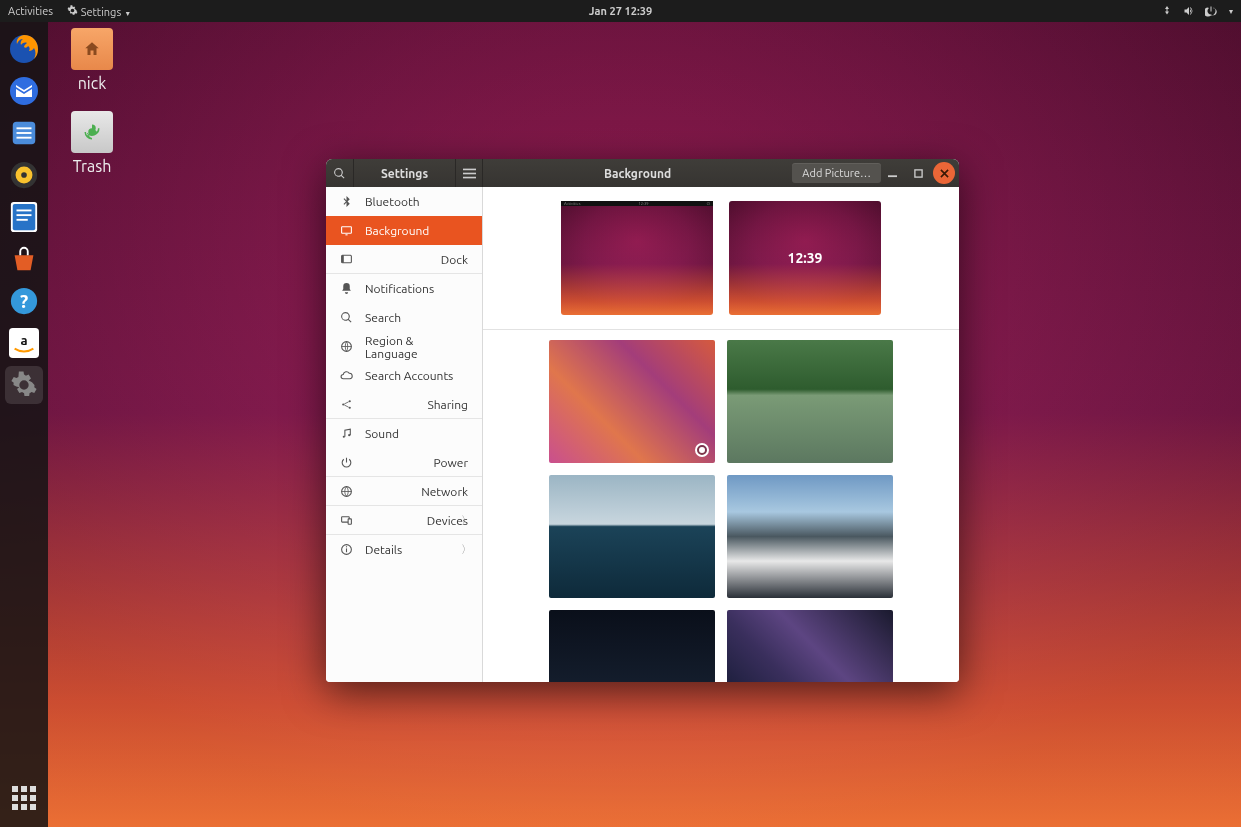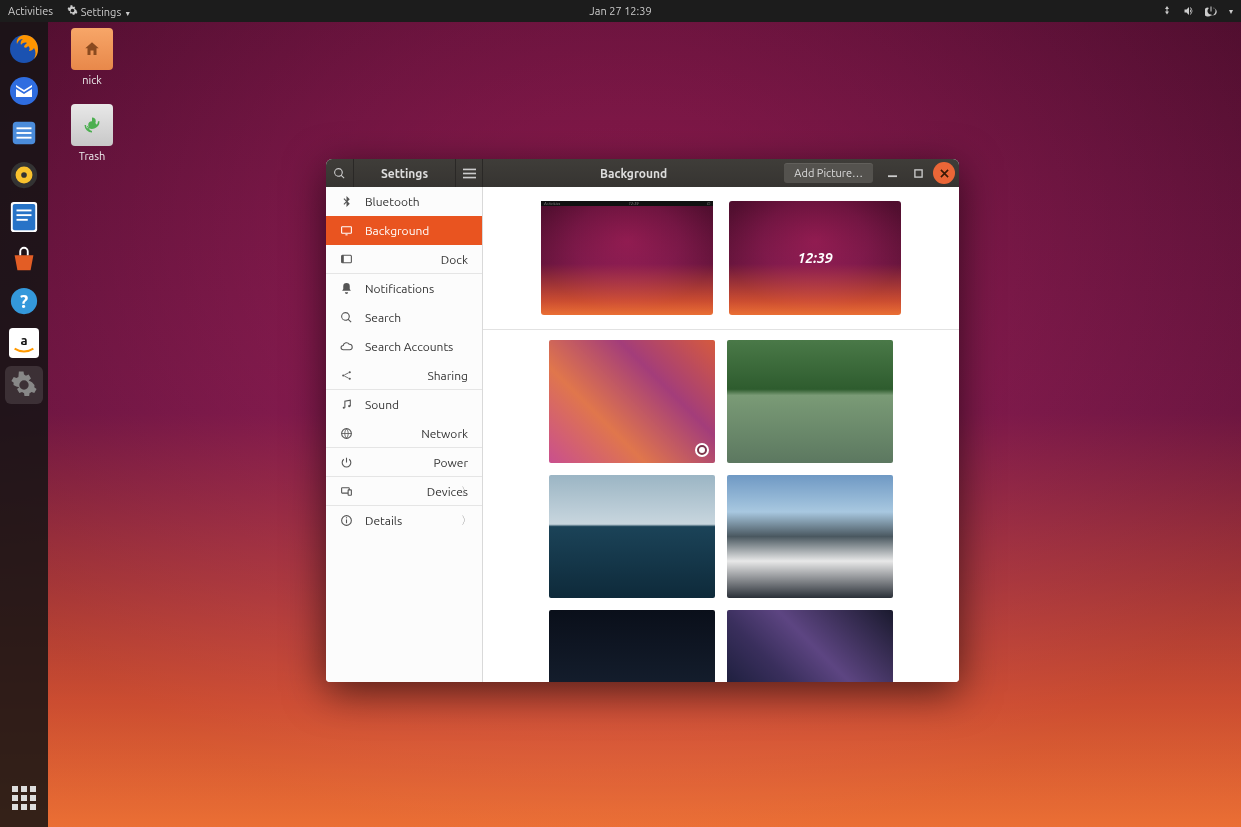--- a/index.html
+++ b/index.html
@@ -13,42 +13,42 @@
   background-blend-mode: screen;
 }
 
 
 .topbar {
   position:absolute; top:0; left:0; right:0; height:22px;
   background:#1c1c1c; color:#ccc; font-size:11px;
   display:flex; align-items:center; padding:0 8px; z-index:10;
 }
 .topbar .left { display:flex; align-items:center; gap:14px; }
-.topbar .center { position:absolute; left:50%; transform:translateX(-50%); }
+.topbar .center { position:absolute; left:50%; transform:translateX(-50%);font-weight:bold; }
 .topbar .right { margin-left:auto; display:flex; align-items:center; gap:10px; }
 .topbar .dropdown-arrow{font-size:8px; margin-left:2px;}
 .topbar svg { fill:#ccc; }
 
 
 .dock {
   position:absolute; left:0; top:22px; bottom:0; width:48px;
   background:rgba(20,20,20,0.85); z-index:5;
   display:flex; flex-direction:column; align-items:center; padding-top:6px;
 }
 .dock-item { width:38px; height:38px; margin:2px 0; border-radius:6px;
   display:flex; align-items:center; justify-content:center; cursor:pointer; }
 .dock-item.active{ background:rgba(255,255,255,0.12);}
 .dock-spacer{flex:1;}
 .apps-button{ width:38px; height:38px; margin-bottom:10px;
   display:grid; grid-template-columns:repeat(3,6px); grid-template-rows:repeat(3,6px);
   gap:3px; place-content:center; cursor:pointer;}
 .apps-button span{background:#ddd; width:6px;height:6px;}
 
 
-.desktop-icon{ position:absolute; width:64px; text-align:center; color:#eee; font-size:11px; cursor:pointer;}
+.desktop-icon{ position:absolute; width:64px; text-align:center; color:#eee; font-size:16px; cursor:pointer;}
 .desktop-icon .ic{ width:42px;height:42px; margin:0 auto 4px; border-radius:4px;
   display:flex;align-items:center;justify-content:center;}
 .desktop-icon .folder{background:linear-gradient(#f7a668,#e8884a);}
 .desktop-icon .trash{background:linear-gradient(#e8e8e8,#c8c8c8);}
 
 
 .win {
   position:absolute; left:326px; top:159px; width:633px; height:523px;
   background:#fff; border-radius:6px 6px 4px 4px; overflow:hidden;
   box-shadow:0 10px 40px rgba(0,0,0,0.6); z-index:20;
@@ -57,21 +57,21 @@
 .titlebar{ height:28px; background:linear-gradient(#3f3d39,#363431);
   display:flex; align-items:center; color:#ddd; font-size:12px; font-weight:600;}
 .tb-left{ width:157px; display:flex; align-items:center;}
 .tb-search{ width:28px;height:28px; display:flex;align-items:center;justify-content:center;
   border-right:1px solid #2a2826; cursor:pointer;}
 .tb-title-l{ flex:1; text-align:center;}
 .tb-menu{ width:28px;height:28px; display:flex;align-items:center;justify-content:center;
   border-left:1px solid #2a2826; border-right:1px solid #2a2826; cursor:pointer;}
 .tb-right{ flex:1; display:flex; align-items:center;}
 .tb-title-r{ flex:1; text-align:center;}
-.tb-btn{ height:20px; padding:0 10px; margin-right:8px; background:#54524e;
+.tb-btn{ height:20px; padding:0 10px; background:#54524e;
   border-radius:3px; font-size:11px; font-weight:400; display:flex;align-items:center;
   box-shadow:inset 0 1px rgba(255,255,255,0.08); cursor:pointer;}
 .tb-winbtn{ width:22px;height:22px; display:flex;align-items:center;justify-content:center;
   cursor:pointer; border-radius:11px; margin-right:4px;}
 .tb-winbtn svg{fill:#ccc;}
 .tb-close{ background:#eb6637;}
 .tb-close svg{fill:#3a1805;}
 
 .win-body{ flex:1; display:flex; overflow:hidden;}
 .sidebar{ width:157px; background:#fcfcfc; border-right:1px solid #d9d9d9; overflow-y:auto;}
@@ -79,24 +79,24 @@
   font-size:12px; color:#333; cursor:pointer; position:relative;}
 .side-item.sep{border-bottom:1px solid #e5e5e5;justify-content:space-between;}
 .side-item.active{ background:#e95420; color:#fff;}
 .side-item .chev{ position:absolute; right:10px; color:#999; font-size:11px;}
 .side-item svg{ width:13px; height:13px; fill:#555; flex-shrink:0;}
 .side-item.active svg{fill:#fff;}
 
 .content{ flex:1; background:#fff; overflow-y:auto;}
 .preview-row{ padding:14px 0; display:flex; justify-content:center; gap:16px;
   border-bottom:1px solid #e2e2e2;}
-.preview{ width:172px; height:114px; border-radius:3px; position:relative;
+.preview{ width:152px; height:114px; border-radius:3px; position:relative;
   background: radial-gradient(ellipse 130px 100px at 50% 35%, #6d1135 0%, #4e0d2a 40%, #2b0718 70%),
               linear-gradient(to bottom, #2b0718 0%, #4a0e29 55%, #c1481b 88%, #e66b1f 100%);
-  background-blend-mode:screen; cursor:pointer;font-style:italic;}
+  background-blend-mode:screen; cursor:pointer;}
 .preview .mini-top{position:absolute;top:0;left:0;right:0;height:5px;background:#111;
   font-size:4px;color:#888; display:flex; justify-content:space-between; padding:0 3px;}
 .preview .lock-time{position:absolute; top:50%;left:50%;transform:translate(-50%,-50%);
   color:#fff; font-size:14px; font-weight:600;}
 
 .wall-grid{ padding:10px 66px 20px; display:grid; grid-template-columns:166px 166px;
   gap:12px; justify-content:start;}
 .wall{ width:166px; height:123px; border-radius:2px; cursor:pointer; position:relative;
   background-size:cover; background-position:center;}
 .wall .sel{position:absolute; right:6px; bottom:6px; width:14px;height:14px;
@@ -146,21 +146,21 @@
   </div>
 
   <div class="desktop-icon" style="left:60px;top:28px">
     <div class="ic folder">
       <svg width="18" height="18" viewBox="0 0 24 24" fill="#8a4a1f">
           <path d="M12 3l9 8h-3v9h-4v-6h-4v6H6v-9H3z"></path>
         </svg>
     </div>
     <span>nick</span>
   </div>
-  <div class="desktop-icon" style="left:60px;top:104px">
+  <div class="desktop-icon" style="left:60px;top:111px">
     <div class="ic trash">
       <svg width="18" height="18" viewBox="0 0 24 24" fill="#4caf50">
           <path d="M12 2a5 5 0 015 5 5 5 0 01-.6 2.4l2.1 2.1A8 8 0 0020 7h2a10 10 0 01-16.9 7.3l1.4-1.4A8 8 0 0012 20v2A10 10 0 012 12h2a8 8 0 001.5 4.7l2.1-2.1A5 5 0 017 12a5 5 0 015-5V2z"></path>
         </svg>
     </div>
     <span>Trash</span>
   </div>
 
   <div class="dock">
     <div class="dock-item">
@@ -304,20 +304,27 @@
             <span>Notifications</span>
           </div>
         <div class="side-item">
             <svg viewBox="0 0 24 24">
               <path d="M10 2a8 8 0 016.3 13l5 5-1.4 1.4-5-5A8 8 0 1110 2zm0 2a6 6 0 100 12 6 6 0 000-12z"></path>
             </svg>
             <span>Search</span>
           </div>
         <div class="side-item">
             <svg viewBox="0 0 24 24">
+              <circle cx="12" cy="12" r="9" fill="none" stroke="#555" stroke-width="2"></circle>
+              <path d="M3 12h18M12 3c3 3 3 15 0 18M12 3c-3 3-3 15 0 18" fill="none" stroke="#555" stroke-width="1.5"></path>
+            </svg>
+            <span>Region &amp; Language</span>
+          </div>
+        <div class="side-item">
+            <svg viewBox="0 0 24 24">
               <path d="M6 18a4 4 0 010-8 6 6 0 0111-2 5 5 0 011 10H6z" fill="none" stroke="#555" stroke-width="2"></path>
             </svg>
             <span>Search Accounts</span>
           </div>
         <div class="side-item sep">
             <svg viewBox="0 0 24 24">
               <circle cx="6" cy="12" r="2"></circle>
               <circle cx="18" cy="6" r="2"></circle>
               <circle cx="18" cy="18" r="2"></circle>
               <path d="M8 11l8-4M8 13l8 4" stroke="#555" stroke-width="1.5"></path>
@@ -327,30 +334,30 @@
         <div class="side-item">
             <svg viewBox="0 0 24 24">
               <path d="M9 18V6l10-2v11" fill="none" stroke="#555" stroke-width="2"></path>
               <circle cx="7" cy="18" r="2"></circle>
               <circle cx="17" cy="15" r="2"></circle>
             </svg>
             <span>Sound</span>
           </div>
         <div class="side-item sep">
             <svg viewBox="0 0 24 24">
+              <path d="M12 3v9M7 6a8 8 0 1010 0" fill="none" stroke="#555" stroke-width="2"></path>
+            </svg>
+            <span>Power</span>
+          </div>
+        <div class="side-item sep">
+            <svg viewBox="0 0 24 24">
               <circle cx="12" cy="12" r="9" fill="none" stroke="#555" stroke-width="2"></circle>
               <path d="M3 12h18M12 3a14 14 0 010 18M12 3a14 14 0 000 18" fill="none" stroke="#555" stroke-width="1.5"></path>
             </svg>
             <span>Network</span>
-          </div>
-        <div class="side-item sep">
-            <svg viewBox="0 0 24 24">
-              <path d="M12 3v9M7 6a8 8 0 1010 0" fill="none" stroke="#555" stroke-width="2"></path>
-            </svg>
-            <span>Power</span>
           </div>
         <div class="side-item sep">
             <svg viewBox="0 0 24 24">
               <rect x="3" y="5" width="14" height="10" rx="1" fill="none" stroke="#555" stroke-width="2"></rect>
               <rect x="15" y="9" width="6" height="10" rx="1" fill="#fcfcfc" stroke="#555" stroke-width="2"></rect>
             </svg>
             <span>Devices</span>
             <span class="chev">〉</span>
           </div>
         <div class="side-item">

